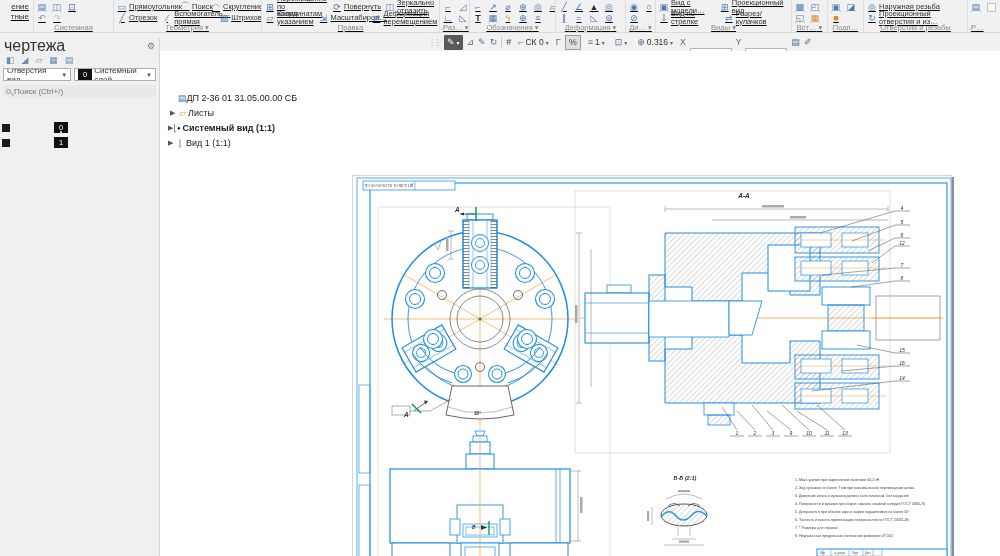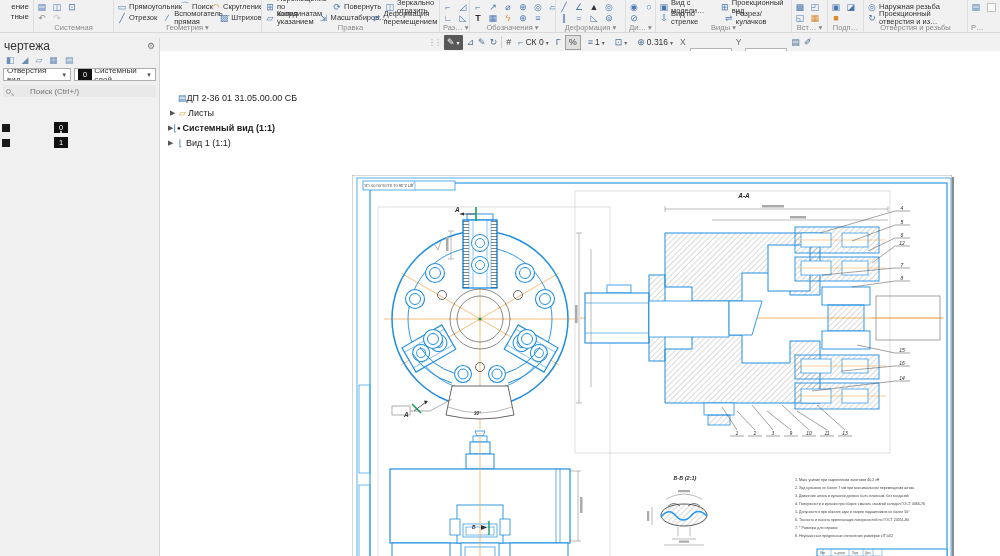--- a/index.html
+++ b/index.html
@@ -2,21 +2,21 @@
 <html><head>
 <meta charset="utf-8">
 <style>
   * { margin:0; padding:0; box-sizing:border-box; }
   html,body { width:1000px; height:556px; overflow:hidden;
     font-family:"Liberation Sans", sans-serif; background:#fff; }
   .app { position:relative; width:1000px; height:556px; background:#fff; }
 
   
   .ribbon { position:absolute; left:0; top:0; width:1000px; height:33px;
-    background:#f1f1f2; border-bottom:1px solid #d9d9da; display:flex; overflow:hidden; }
+    background:#f1f1f2; border-bottom:1px solid #d9d9da; display:flex; overflow:hidden;text-decoration:underline; }
   .rgroup { display:flex; flex-direction:column; border-right:1px solid #dedede;
     padding:1px 3px 0 3px; flex:0 0 auto; overflow:hidden; }
   .rgrid { flex:1; display:flex; flex-direction:column; justify-content:space-between; }
   .rrow { display:flex; gap:5px; height:11px; align-items:center; }
   .rbtn { display:flex; align-items:center; gap:2px; cursor:default; }
   .ric { font-size:9px; color:#4a78b0; width:10px; text-align:center; flex:0 0 auto; }
   .ric.or { color:#d98a2b; }
   .ric.gr { color:#8a8a8a; }
   .rlab { font-size:7.5px; line-height:7.5px; color:#333; }
   .glabel { height:9px; font-size:7.5px; line-height:9px; color:#8a8a8a; text-align:center;
@@ -43,38 +43,38 @@
     padding:0 3px; font-size:8.5px; display:flex; align-items:center;margin-top:24px; }
   .slab { color:#666; }
 
   
   .canvas { position:absolute; left:0; top:51px; width:1000px; height:505px; background:#fff; }
 
   
   .treepanel { position:absolute; left:0; top:38px; width:160px; height:518px;
     background:#f0f0f1; border-right:1px solid #d5d5d5; z-index:5; }
   .phead { height:15px; display:flex; align-items:center; padding:0 4px; }
-  .ptitle { font-size:12px; color:#333; }
+  .ptitle { font-size:16px; color:#333; }
   .pgear { margin-left:auto; font-size:9px; color:#777; }
   .picons { height:14px; display:flex; align-items:center; gap:7px; padding:0 6px; }
   .picons span { font-size:9px; color:#6a8fb5; }
   .pdd { display:flex; gap:3px; padding:1px 3px; height:16px; }
   .dd { background:#fff; border:1px solid #aeaeae; height:13px; font-size:8px;
     display:flex; align-items:center; padding:0 3px; gap:2px; color:#333; overflow:hidden; }
   .dd .arr { margin-left:auto; font-size:6px; color:#555; }
   .dd1 { width:70px; }
   .dd2 { width:84px; }
   .badge { background:#111; color:#fff; font-size:7.5px; line-height:11px; width:14px;
     height:11px; text-align:center; flex:0 0 auto; position:relative; }
   .bdot { position:absolute; left:50%; bottom:0.5px; width:2px; height:2px;
     margin-left:-1px; background:#fff; border-radius:50%; }
   .psearch { margin:2px 3px; height:12px; background:#e9e9ea; display:flex;
     align-items:center; gap:3px; padding:0 3px; }
   .psearch input { border:0; background:transparent; font-size:8px; color:#9a9a9a;
-    width:120px; outline:none; font-family:"Liberation Sans",sans-serif;margin-left:16px; }
+    width:120px; outline:none; font-family:"Liberation Sans",sans-serif; }
   .lens { width:5px; height:5px; border:1px solid #999; border-radius:50%; position:relative; }
   .lens::after { content:""; position:absolute; left:4px; top:4px; width:3px; height:1px;
     background:#999; transform:rotate(45deg); }
   .treerows { position:absolute; left:0; top:90px; width:268px; z-index:6; }
   .trow { height:15px; display:flex; align-items:center; font-size:9px; color:#222;
     position:relative; }
   .rowsq { position:absolute; left:2px; width:8px; height:8px; background:#1a1a1a; }
   .rowbadge { position:absolute; left:54px; }
   .tindent { flex:0 0 auto; }
   .texp { color:#555; font-size:7px; width:7px; }

